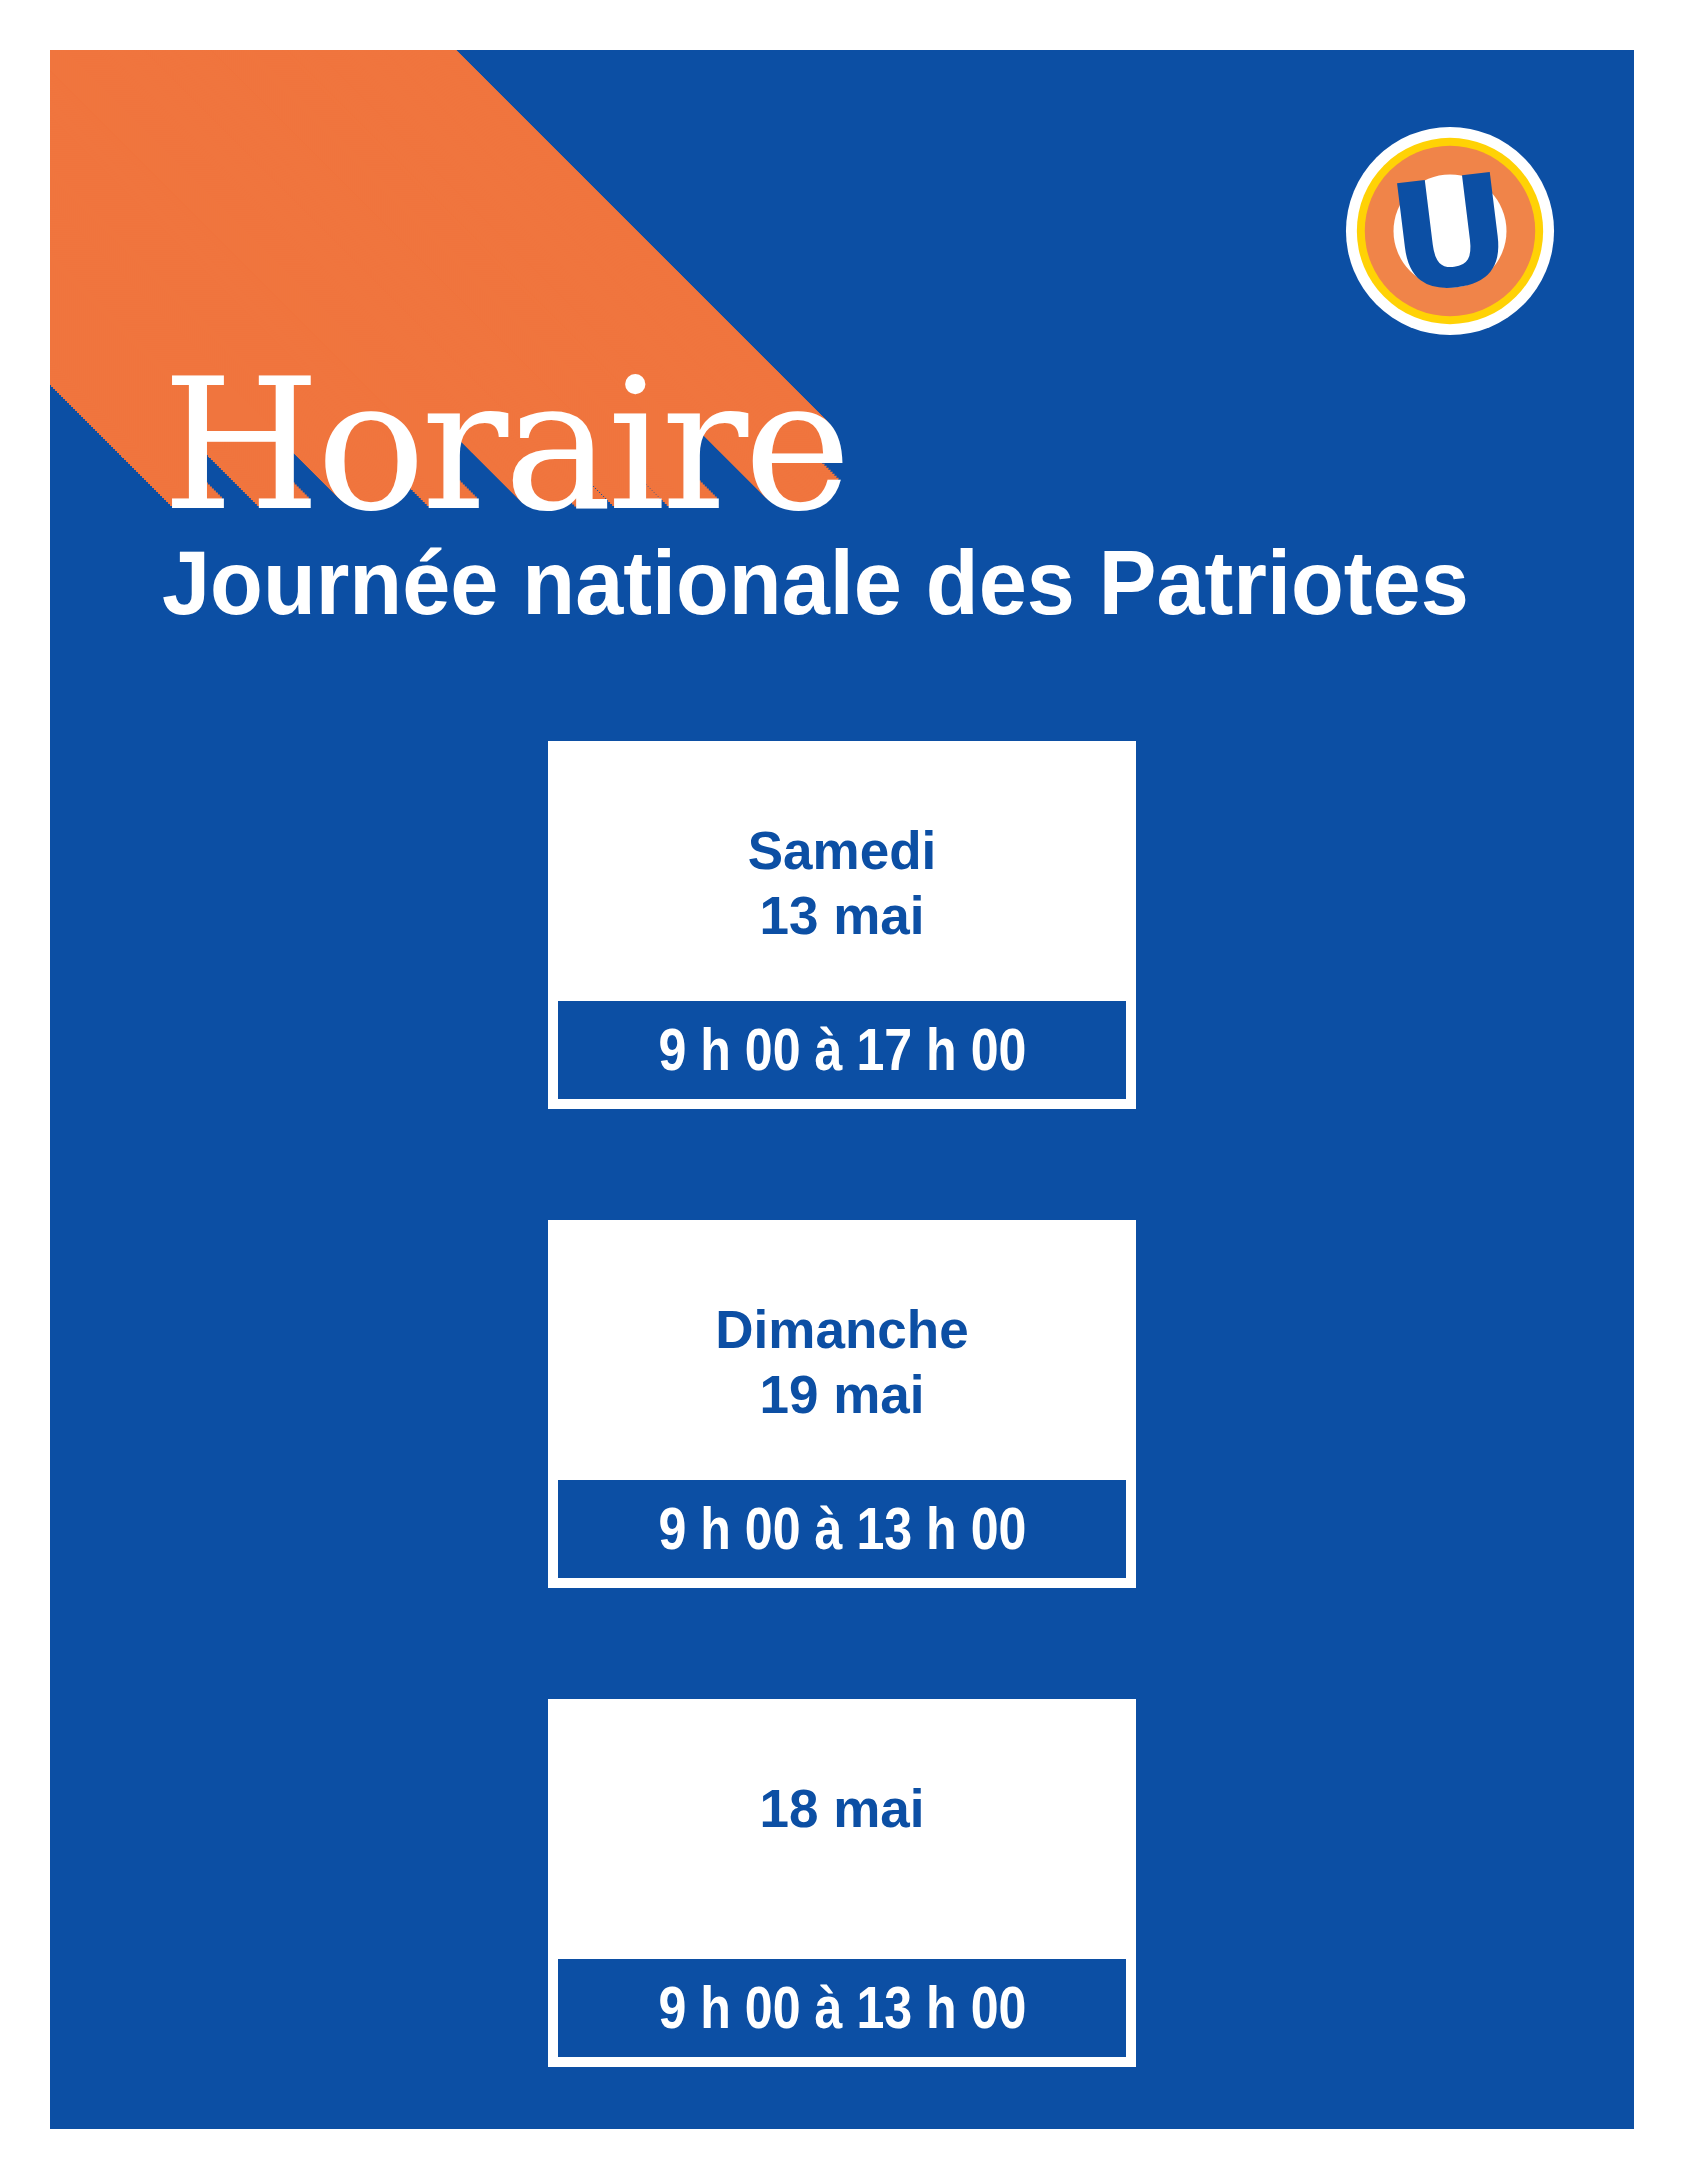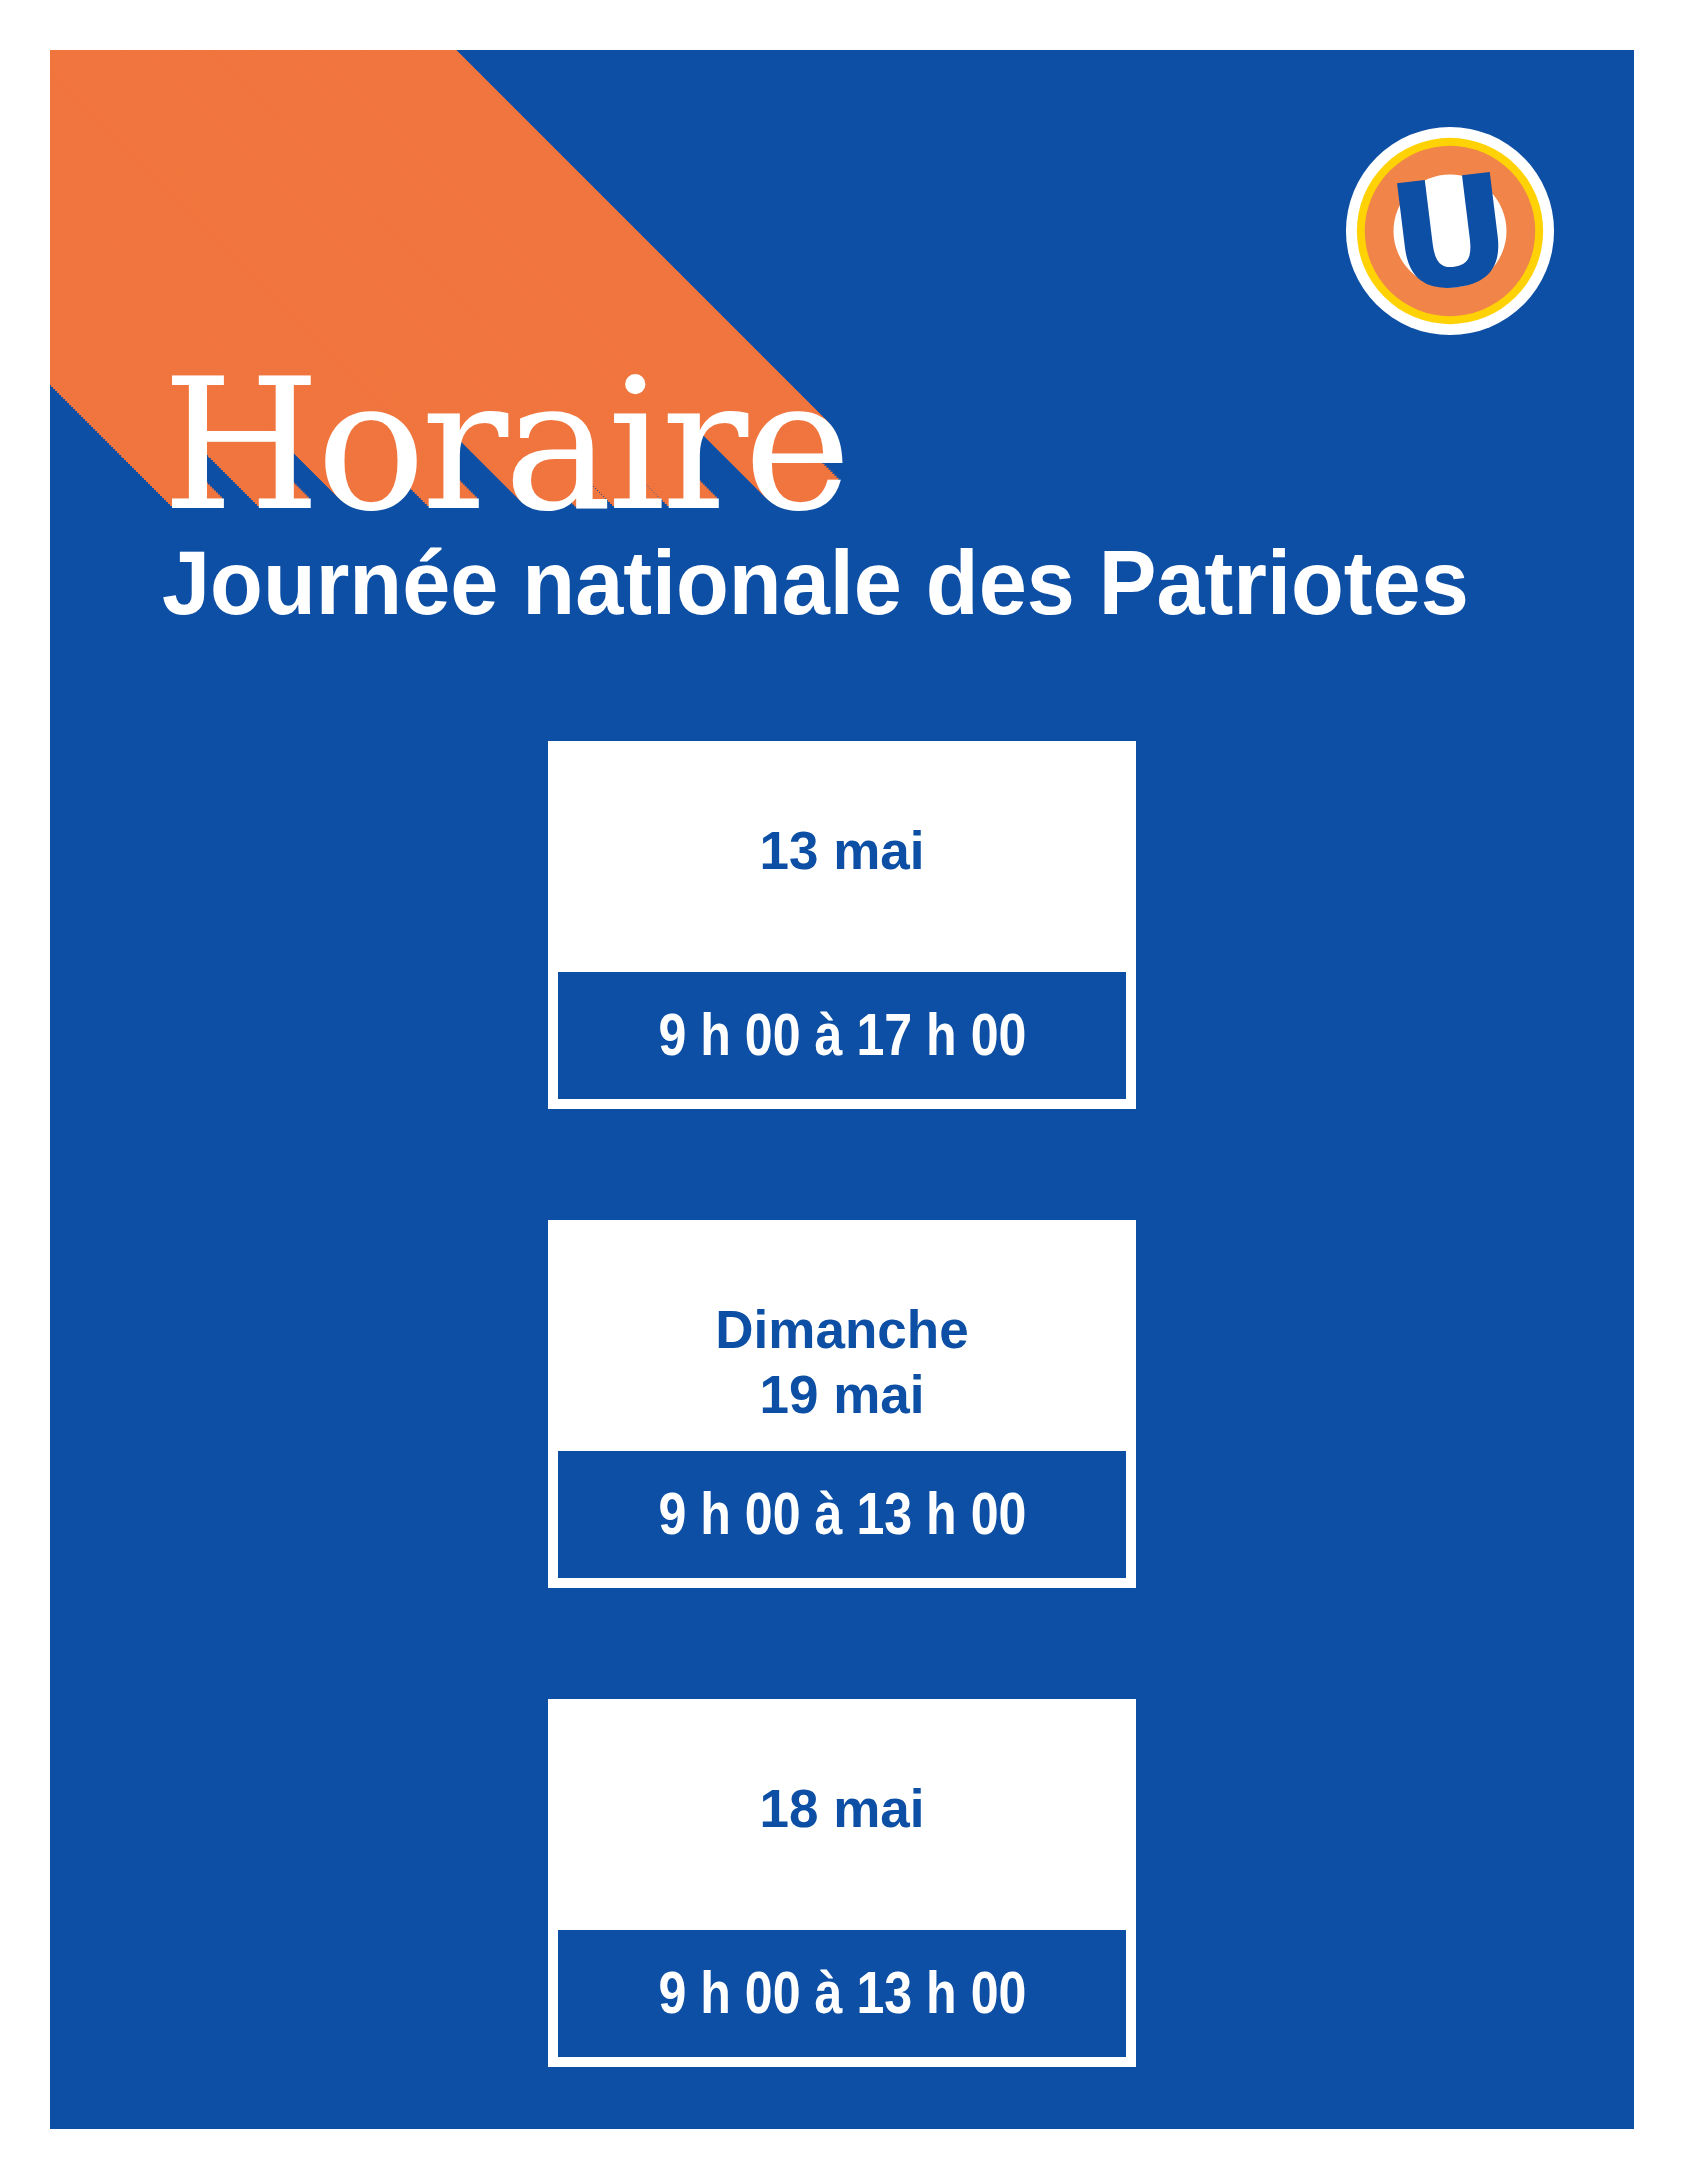--- a/index.html
+++ b/index.html
@@ -46,21 +46,21 @@
   }
   .card{
     position:relative;width:588px;height:368px;background:var(--white);
   }
   .card-day{
     position:absolute;left:0;top:0;right:0;height:232px;
     padding-top:77px;text-align:center;
     color:var(--blue);font-weight:bold;font-size:53px;line-height:65px;
   }
   .card-hours{
-    position:absolute;left:10px;right:10px;bottom:10px;height:127px;
+    position:absolute;left:10px;right:10px;bottom:10px;height:98px;
     background:var(--blue);
     display:flex;align-items:center;justify-content:center;text-align:right;
   }
   .card-hours .hours-text{
     color:var(--white);font-weight:bold;font-size:59px;line-height:1;
     white-space:nowrap;display:inline-block;
     transform:scaleX(0.85);transform-origin:center center;
   }
 </style>
 </head>
@@ -82,20 +82,21 @@
         <circle cx="0" cy="0" r="86" fill="#F08449"></circle>
         <circle cx="0" cy="0" r="57" fill="#FFFFFF"></circle>
         <text x="0" y="55" text-anchor="middle" transform="rotate(-7)">U</text>
       </svg>
     </div>
 
     <div class="cards">
 
       <div class="card">
         <div class="card-day">
+          <div>Samedi</div>
           <div>13 mai</div>
         </div>
         <div class="card-hours">
           <span class="hours-text">9 h 00 à 17 h 00</span>
         </div>
       </div>
 
       <div class="card">
         <div class="card-day">
           <div>Dimanche</div>

